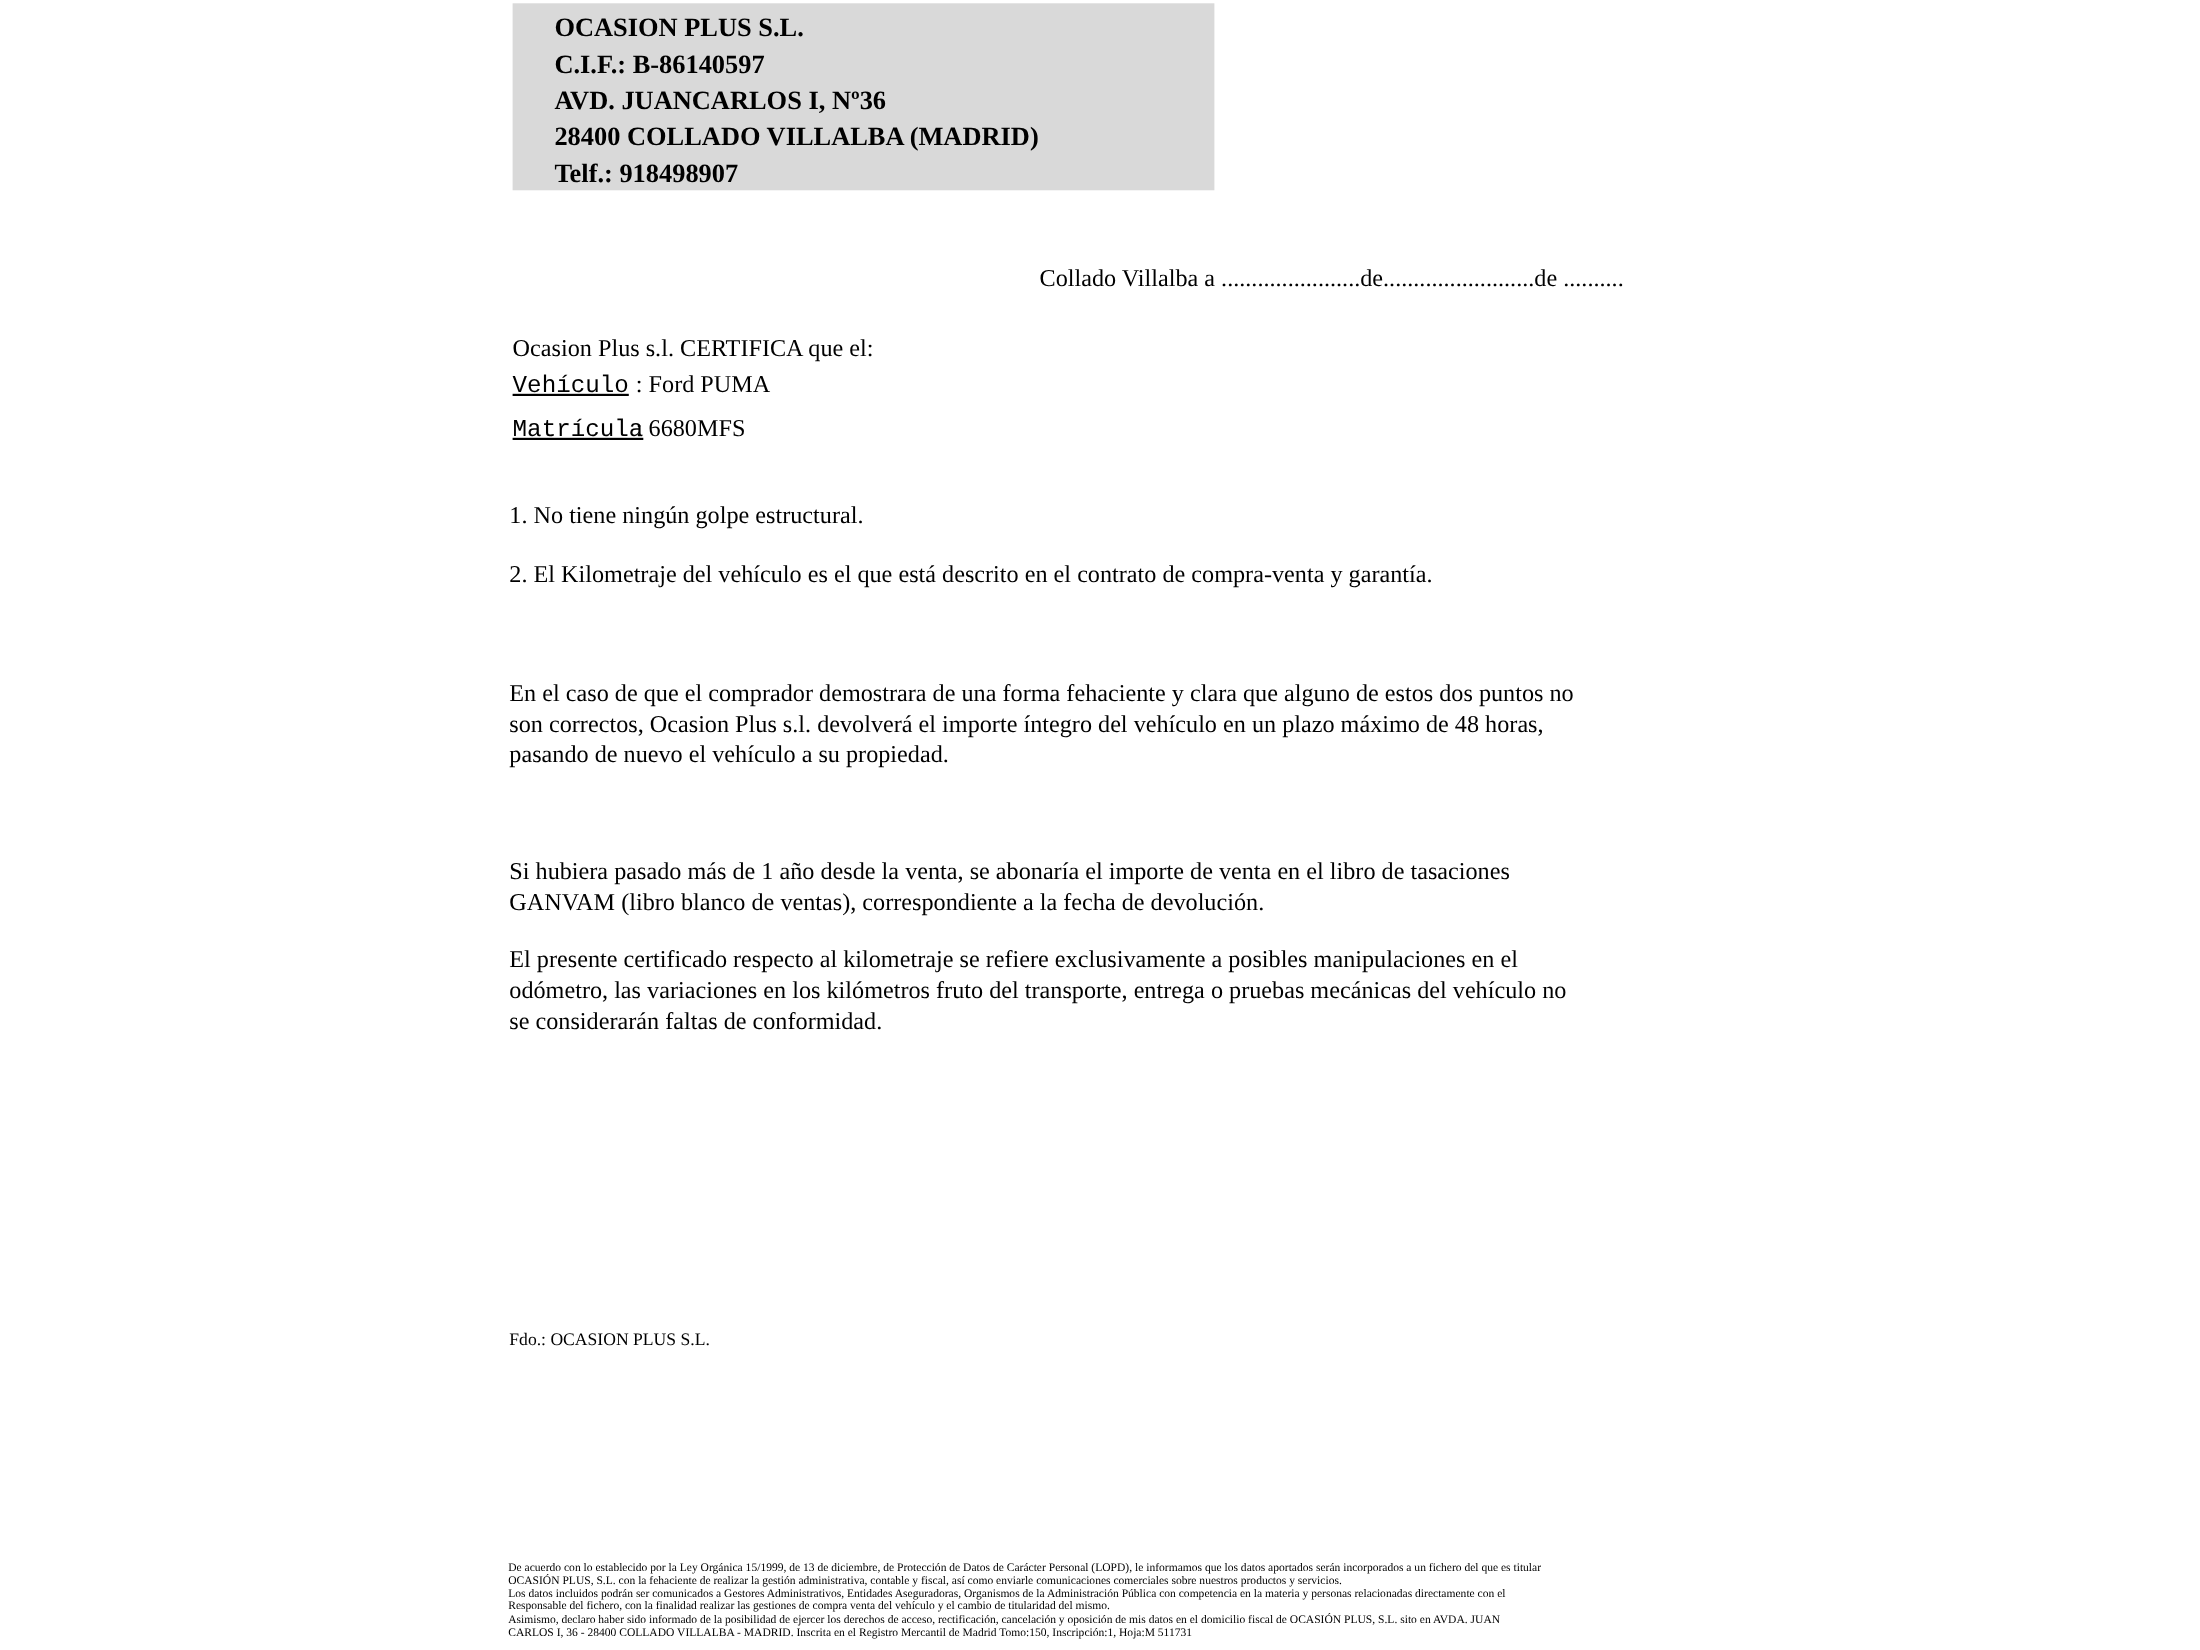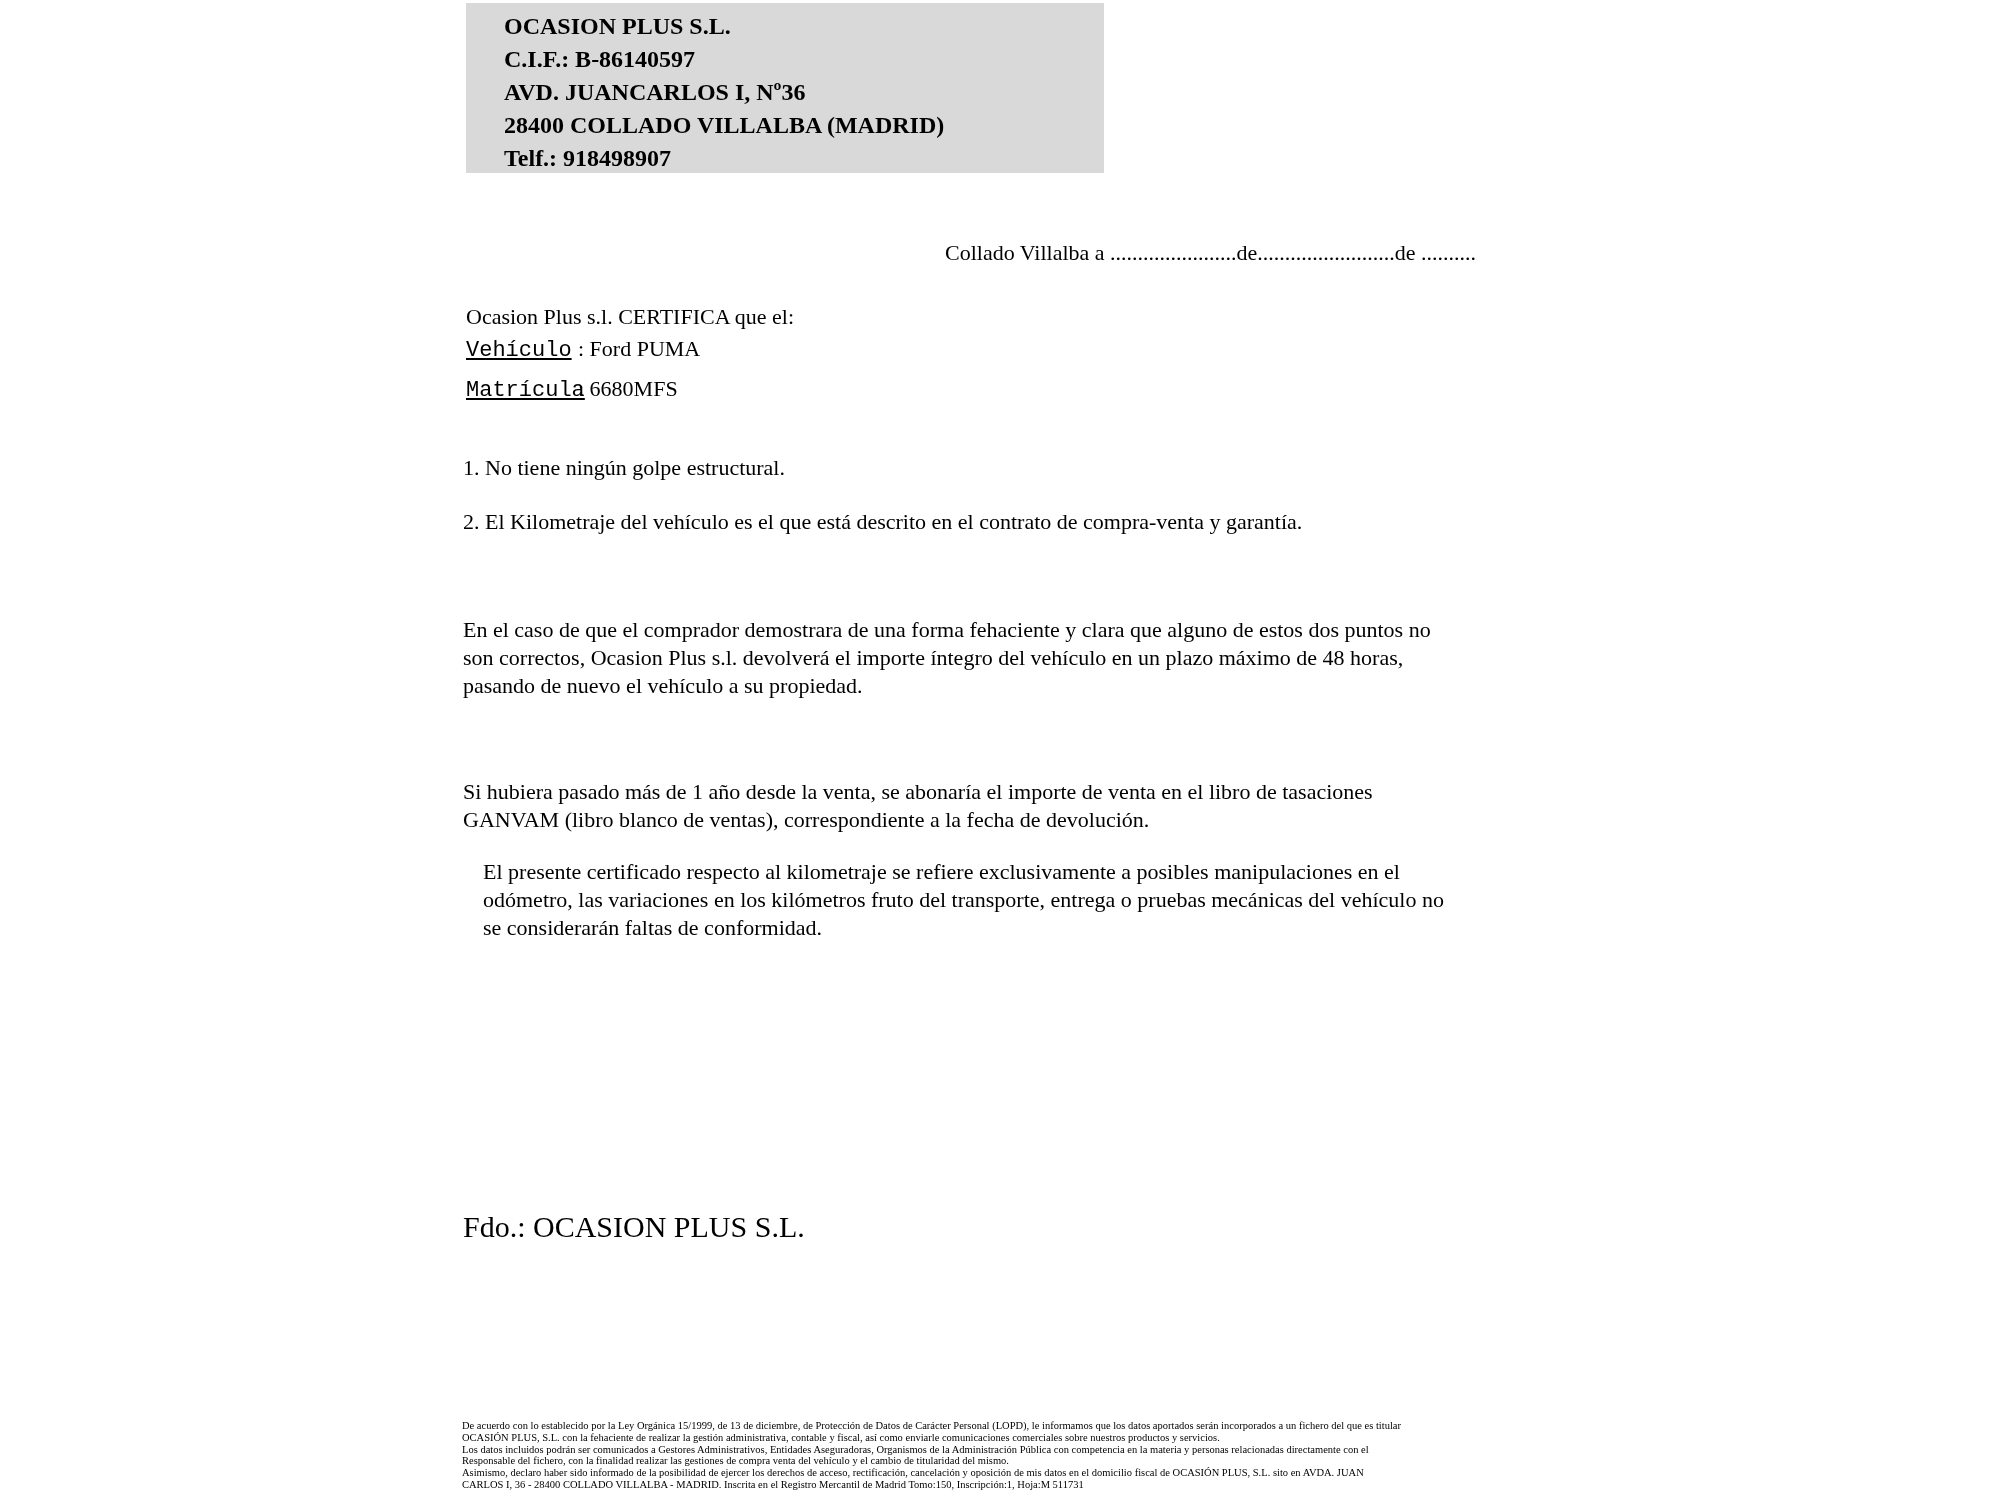--- a/index.html
+++ b/index.html
@@ -80,27 +80,27 @@
   
   .para {
     left: 463px;
     font-size: 22px;
     line-height: 28px;
   }
   .para .pline { white-space: nowrap; }
   .para-1 { top: 616px; }
   .para-2 { top: 723px; }
   .para-3 { top: 778px; }
-  .para-4 { top: 858px; margin-left: 20px; }
+  .para-4 { top: 858px; }
 
   
   .signature {
     left: 463px;
     top: 1210px;
-    font-size: 30px;
+    font-size: 16px;
     white-space: nowrap;
     font-family: Liberation Serif, serif;
   }
 
   
   .legal {
     left: 462px;
     top: 1420px;
     width: 1100px;
     font-size: 10.5px;

